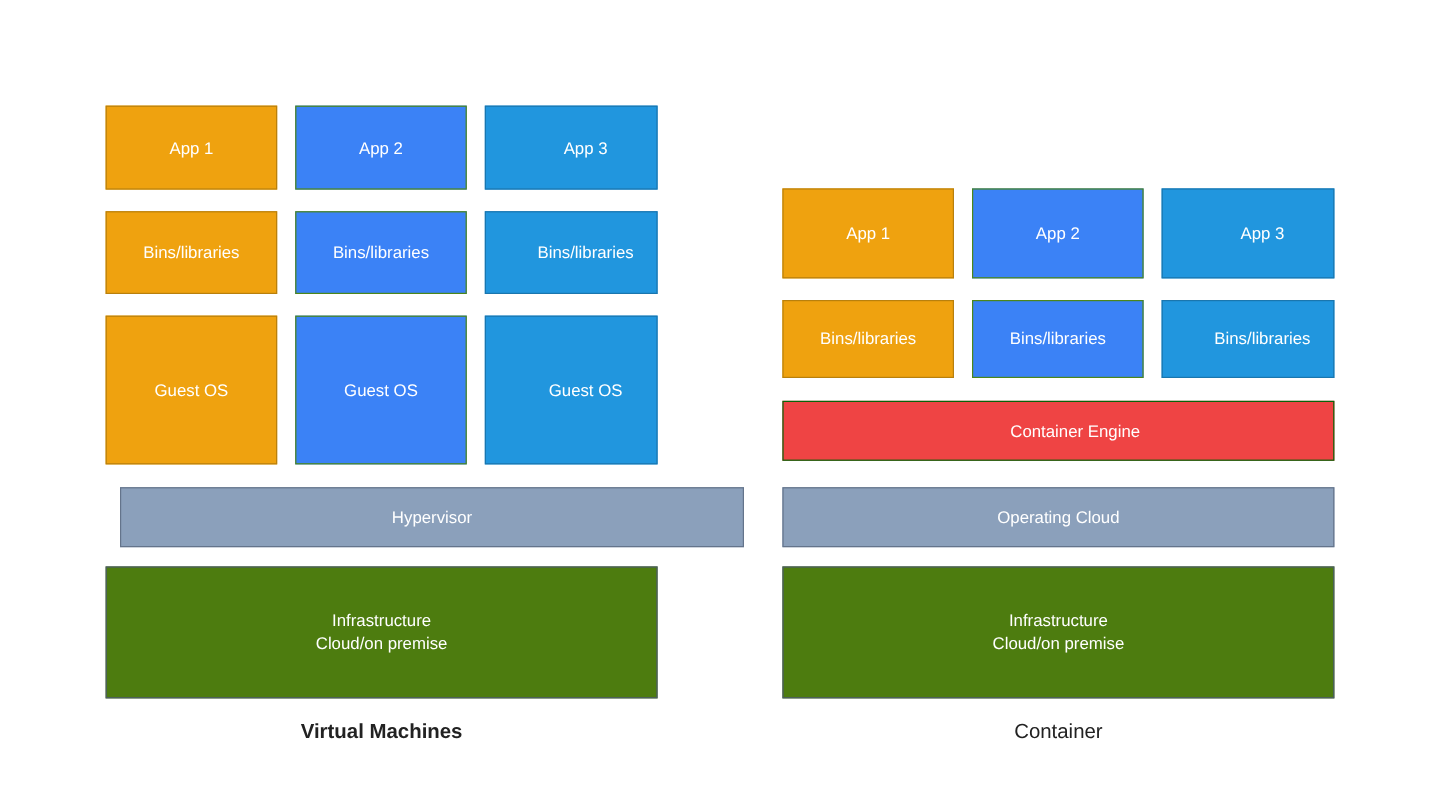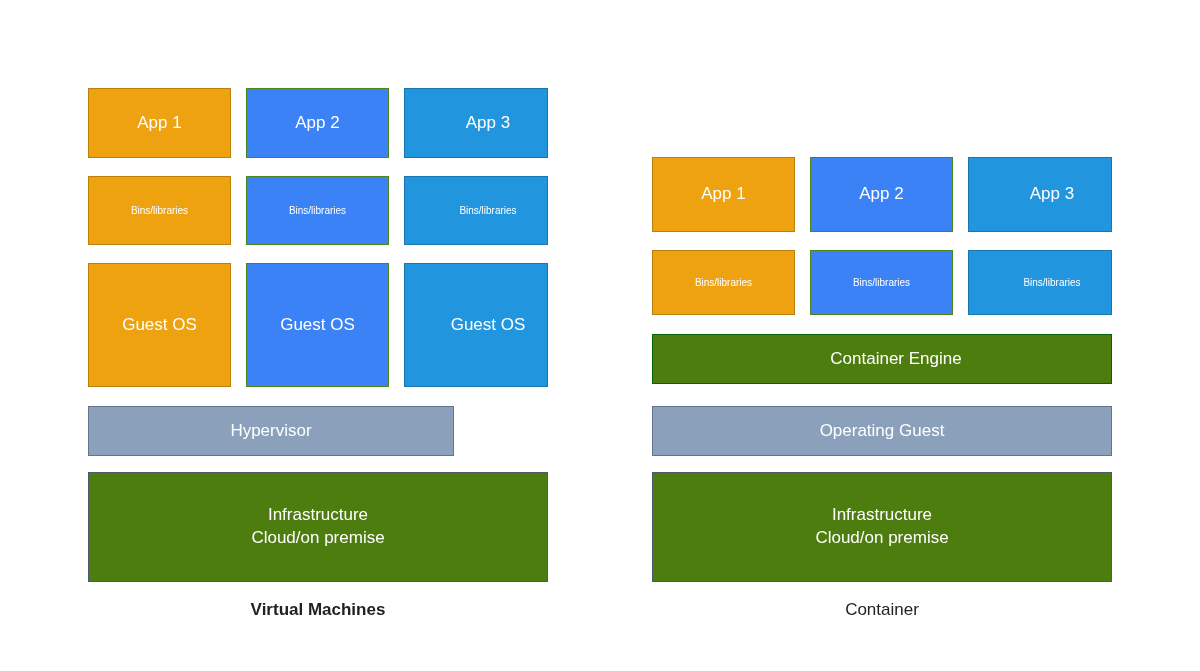--- a/index.html
+++ b/index.html
@@ -23,44 +23,44 @@
 
   
   .box {
     position: absolute;
     box-sizing: border-box;
     display: flex;
     align-items: center;
     justify-content: center;
     text-align: center;
     color: #ffffff;
-    font-size: 17px;
+    font-size: 14px;
     line-height: 1.35;
     border-style: solid;
     border-width: 1px;
     -webkit-font-smoothing: antialiased;
   }
-  .box.bins   { font-size: 10px; }
+  .box.bins   { font-size: 14px; }
 
   
   .c-orange {
     background: #efa20f;
     border-color: #b9800c;
   }
   .c-green {
     background: #3b82f6;
     border-color: #4c861a;
   }
   .c-blue {
     background: #2196de;
     border-color: #1a76ae;
     padding-left: 24px;
   }
   .c-engine {
-    background: #4d7c0f;
+    background: #ef4444;
     border-color: #086408;
     padding-left: 28px;
   }
   .c-hypervisor {
     background: #8ba0bb;
     border-color: #64748b;
   }
   .c-infra {
     background: #4d7c0f;
     border-color: #4d5a6b;
@@ -92,41 +92,41 @@
     <div class="box c-blue" style="left:404px; top:88px; width:144px; height:70px;">App 3</div>
 
     <div class="box bins c-orange" style="left:88px; top:176px; width:143px; height:69px;">Bins/libraries</div>
     <div class="box bins c-green" style="left:246px; top:176px; width:143px; height:69px;">Bins/libraries</div>
     <div class="box bins c-blue" style="left:404px; top:176px; width:144px; height:69px;">Bins/libraries</div>
 
     <div class="box c-orange" style="left:88px; top:263px; width:143px; height:124px;">Guest OS</div>
     <div class="box c-green" style="left:246px; top:263px; width:143px; height:124px;">Guest OS</div>
     <div class="box c-blue" style="left:404px; top:263px; width:144px; height:124px;">Guest OS</div>
 
-    <div class="box c-hypervisor" style="left:88px; top:406px; width:366px; height:50px;">Hypervisor</div>
+    <div class="box c-hypervisor" style="left:100px; top:406px; width:520px; height:50px;">Hypervisor</div>
 
     <div class="box multiline c-infra" style="left:88px; top:472px; width:460px; height:110px;">Infrastructure
 Cloud/on premise</div>
 
     <div class="caption bold" style="left:88px; top:600px; width:460px;">Virtual Machines</div>
   </div>
 
   <div>
 
     <div class="box c-orange" style="left:652px; top:157px; width:143px; height:75px;">App 1</div>
     <div class="box c-green" style="left:810px; top:157px; width:143px; height:75px;">App 2</div>
     <div class="box c-blue" style="left:968px; top:157px; width:144px; height:75px;">App 3</div>
 
     <div class="box bins c-orange" style="left:652px; top:250px; width:143px; height:65px;">Bins/libraries</div>
     <div class="box bins c-green" style="left:810px; top:250px; width:143px; height:65px;">Bins/libraries</div>
     <div class="box bins c-blue" style="left:968px; top:250px; width:144px; height:65px;">Bins/libraries</div>
 
     <div class="box c-engine" style="left:652px; top:334px; width:460px; height:50px;">Container Engine</div>
 
-    <div class="box c-hypervisor" style="left:652px; top:406px; width:460px; height:50px;">Operating Guest</div>
+    <div class="box c-hypervisor" style="left:652px; top:406px; width:460px; height:50px;">Operating Cloud</div>
 
     <div class="box multiline c-infra" style="left:652px; top:472px; width:460px; height:110px;">Infrastructure
 Cloud/on premise</div>
 
     <div class="caption" style="left:652px; top:600px; width:460px;">Container</div>
   </div>
 
 </div>
 
 </body></html>

